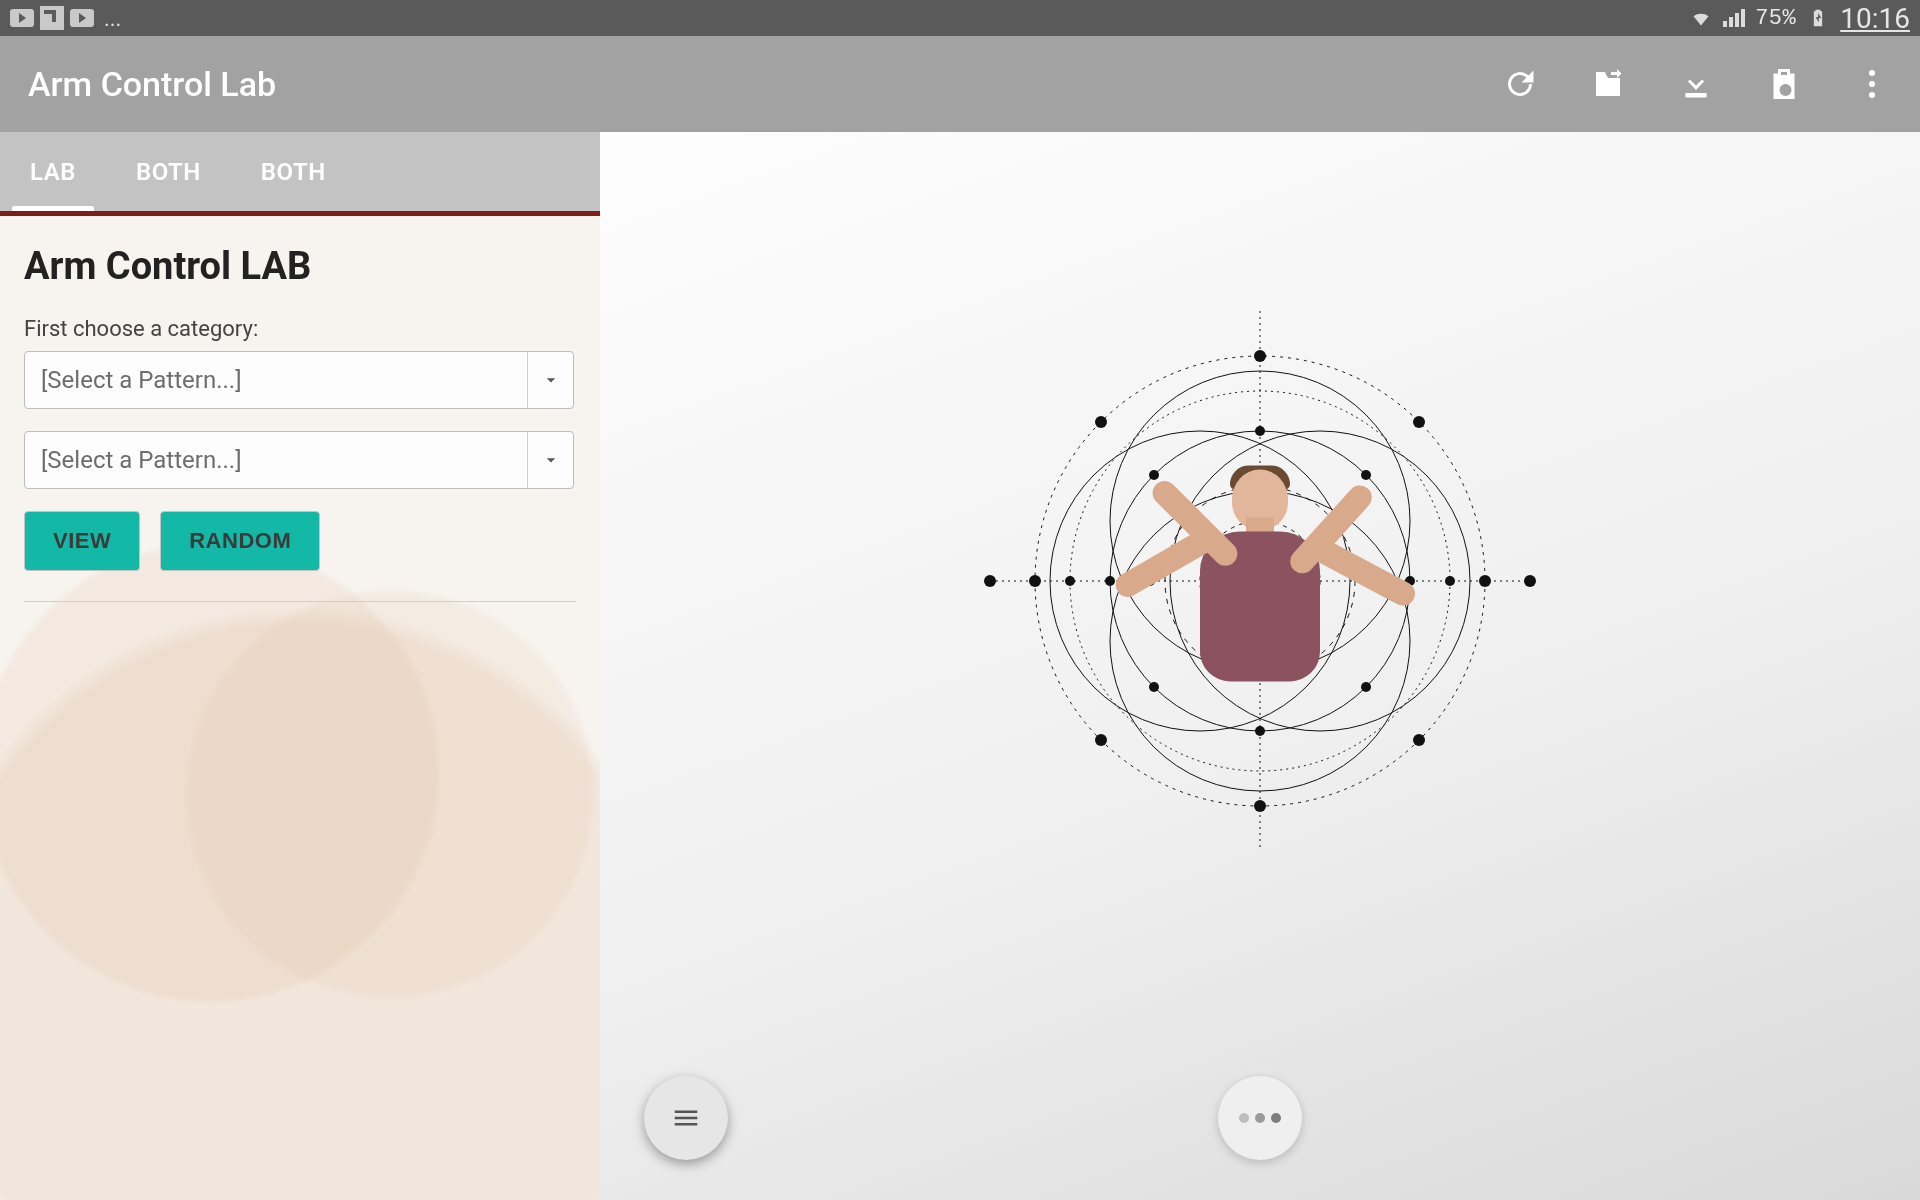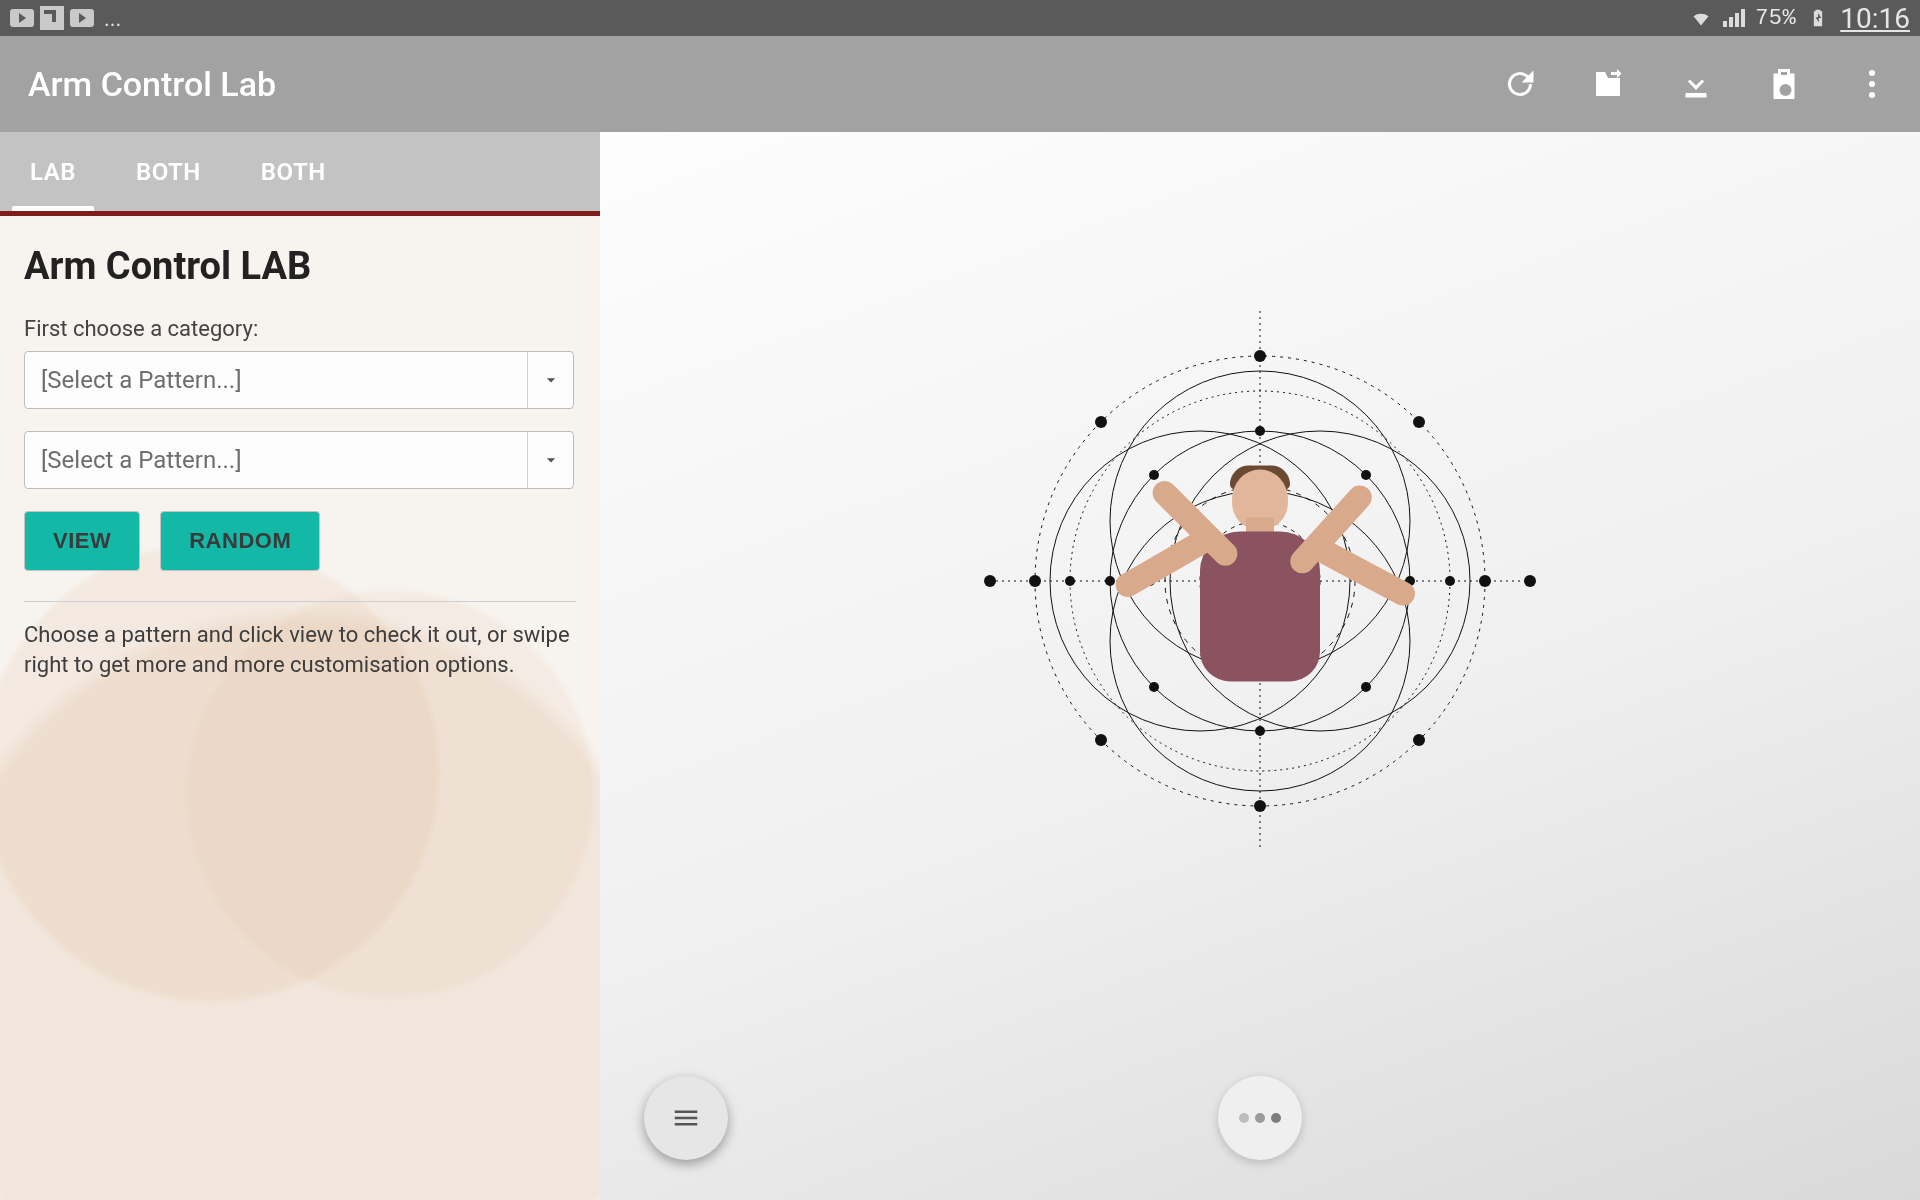--- a/index.html
+++ b/index.html
@@ -280,21 +280,20 @@
             </svg>
         </span>
       </div>
 
       <div class="btn-row">
         <button class="btn">VIEW</button>
         <button class="btn">RANDOM</button>
       </div>
 
       <div class="divider"></div>
-      <div class="help">Choose a pattern and click view to check it out, or swipe right to get more and more customisation options.</div>
     </div>
   </div>
 
   <div class="canvas-area">
     <div class="canvas-center">
       <svg viewBox="-280 -280 560 560">
         <g stroke="#111" stroke-width="1" fill="none">
 
           <circle cx="0" cy="0" r="150"></circle>
           <circle cx="-60" cy="0" r="150"></circle>

